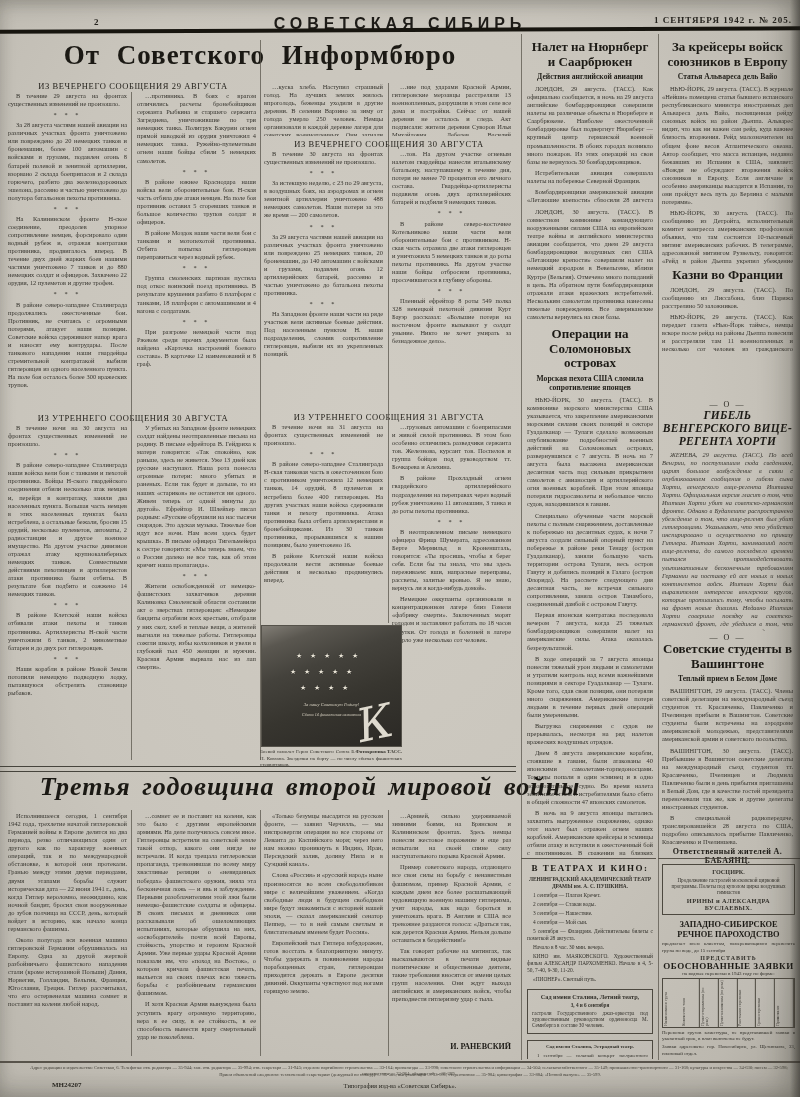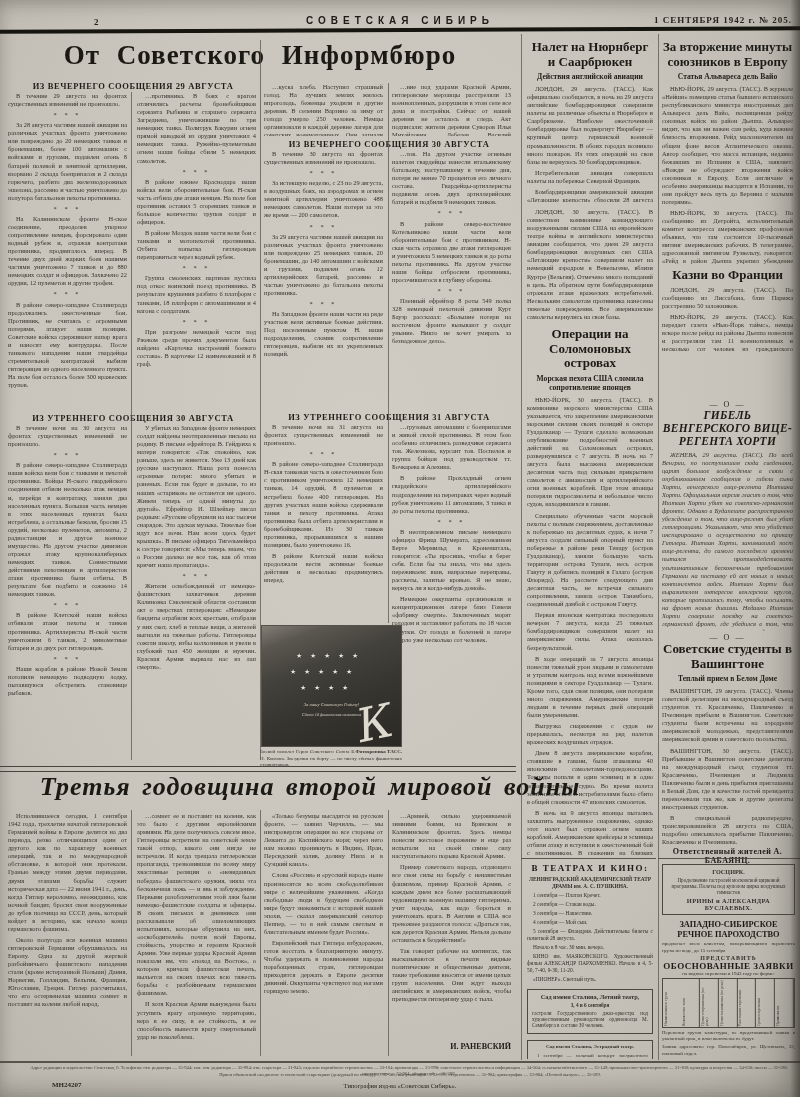--- a/index.html
+++ b/index.html
@@ -6,27 +6,27 @@
   .page{
     position:relative;width:800px;height:1097px;margin:0 auto;overflow:hidden;
     background:radial-gradient(ellipse at 45% 40%, #d0ccc3 0%, #c9c5bc 55%, #bcb8af 88%, #aaa69d 100%);
     font-family:"Liberation Serif","DejaVu Serif",serif;color:#34322c;
     box-shadow:inset -16px 0 26px rgba(40,38,32,.25), inset 0 -8px 18px rgba(40,38,32,.12), inset 0 6px 12px rgba(40,38,32,.10);
   }
   .edge-right{position:absolute;right:0;top:0;width:10px;height:100%;background:linear-gradient(to left,rgba(30,28,24,.45),rgba(30,28,24,0));}
   .abs{position:absolute;}
   
   .pageno{font-size:9px;font-weight:bold;color:#26241f;}
-  .masthead{font-family:"Liberation Sans","DejaVu Sans",sans-serif;font-weight:bold;font-size:10px;letter-spacing:5px;color:#1d1b17;}
+  .masthead{font-family:"Liberation Sans","DejaVu Sans",sans-serif;font-weight:bold;font-size:16px;letter-spacing:5px;color:#1d1b17;}
   .dateline{font-size:9px;font-weight:bold;letter-spacing:1px;color:#26241f;}
   .toprule{height:4px;background:#17150f;transform:rotate(-.25deg);}
   
   .h-main{font-size:27px;font-weight:bold;letter-spacing:1px;word-spacing:9px;text-align:center;color:#1b1914;}
   .h-anniv{font-size:26px;font-weight:bold;font-style:italic;letter-spacing:1px;word-spacing:4px;text-align:center;color:#1b1914;}
-  .sec-head{font-size:8.5px;font-weight:bold;letter-spacing:.6px;text-align:center;color:#201e18;}
+  .sec-head{font-size:8.5px;font-weight:normal;letter-spacing:.6px;text-align:center;color:#201e18;}
   
   .col,.art-body{font-size:6.4px;line-height:1.26;text-align:justify;color:#37352f;overflow:hidden;}
   .col{position:absolute;}
   .col p,.art-body p{margin:0 0 3px;text-indent:8px;}
   .col p.stars,.art-body p.stars{text-align:center;text-indent:0;letter-spacing:3px;margin:1px 0 2px;color:#26241f;}
   
   .art{position:absolute;overflow:hidden;}
   .art-title{font-weight:bold;text-align:center;color:#1d1b16;line-height:1.12;}
   .t13{font-size:13px;}
   .t12{font-size:11.5px;letter-spacing:.3px;}
@@ -192,21 +192,21 @@
         <p>Специально обученные части морской пехоты с полным снаряжением, доставленные к побережью на десантных судах, к ночи 7 августа создали сильный опорный пункт на побережье в районе реки Тенару (остров Гуадалканар), заняли большую часть территории острова Тулаги, весь остров Гавуту и добились позиций в Галаго (остров Флорида). На рассвете следующего дня десантная часть, не встречая сильного сопротивления, заняла остров Танамбого, соединенный дамбой с островом Гавуту.</p>
         <p>Первая японская контратака последовала вечером 7 августа, когда 25 тяжелых бомбардировщиков совершили налет на американские силы. Атака оказалась безрезультатной.</p>
         <p>В ходе операций за 7 августа японцы понесли тяжелый урон людьми и самолетами и утратили контроль над всеми важнейшими позициями в секторе Гуадалканар — Тулаги. Кроме того, сдав свои позиции, они потеряли много снаряжения. Американские потери людьми в течение первых дней операций были умеренными.</p>
         <p>Выгрузка снаряжения с судов не прерывалась, несмотря на ряд налетов вражеских воздушных отрядов.</p>
         <p>Днем 8 августа американские корабли, стоявшие в гавани, были атакованы 40 японскими самолетами-торпедоносцами. Торпеды попали в один эсминец и в одно вспомогательное судно. Во время налета зенитным огнем и истребителями было сбито в общей сложности 47 японских самолетов.</p>
         <p>В ночь на 9 августа японцы пытались захватить выгруженное снаряжение, однако этот налет был отражен огнем наших кораблей. Американские крейсеры и эсминцы отбили атаку и вступили в ожесточенный бой с противником. В сражении на близких дистанциях обе стороны понесли потери.</p>
       </div>
   </div>
 
   <div class="art" style="left:662px;top:40px;width:131px;height:226px;">
-    <div class="art-title t13">За вторжение минуты союзников в Европу</div>
+    <div class="art-title t13">За крейсеры войск союзников в Европу</div>
     <div class="art-sub">Статья Альвареса дель Вайо</div>
     <div class="art-body">
         <p>НЬЮ-ЙОРК, 29 августа. (ТАСС). В журнале «Нейшн» помещена статья бывшего испанского республиканского министра иностранных дел Альвареса дель Вайо, посвященная рейду союзных войск на район Дьеппа. Альварес видит, что как ни важен сам рейд, куда важнее близость вторжения. Рейд малозначителен на общем фоне весов Атлантического океана. Автор сообщает, что масса испанцев, недавно бежавших из Испании в США, заявляет: «Вожди не обсуждают вторжения войск союзников в Европу. Если англичане и особенно американцы высадятся в Испании, то они пройдут весь путь до Берлина с малыми потерями».</p>
         <p>НЬЮ-ЙОРК, 30 августа. (ТАСС). По сообщению из Детройта, исполнительный комитет конгресса американских профсоюзов объявил, что там состоится 10-тысячный митинг американских рабочих. В телеграмме, адресованной митингом Рузвельту, говорится: «Рейд в район Дьеппа укрепил убеждение американского народа, что союзники имеют возможность вторгнуться в Европу и разгромить гитлеризм». В телеграмме подчеркивается, что рабочие американских заводов обязуются неустанно работать для увеличения производства военных материалов и готовы идти на все жертвы во имя создания второго фронта.</p>
       </div>
   </div>
   <div class="art" style="left:662px;top:268px;width:131px;height:84px;">
     <div class="art-title t13">Казни во Франции</div>
     <div class="art-body" style="margin-top:3px;">
         <p>ЛОНДОН, 29 августа. (ТАСС). По сообщению из Лиссабона, близ Парижа расстреляно 50 заложников.</p>

